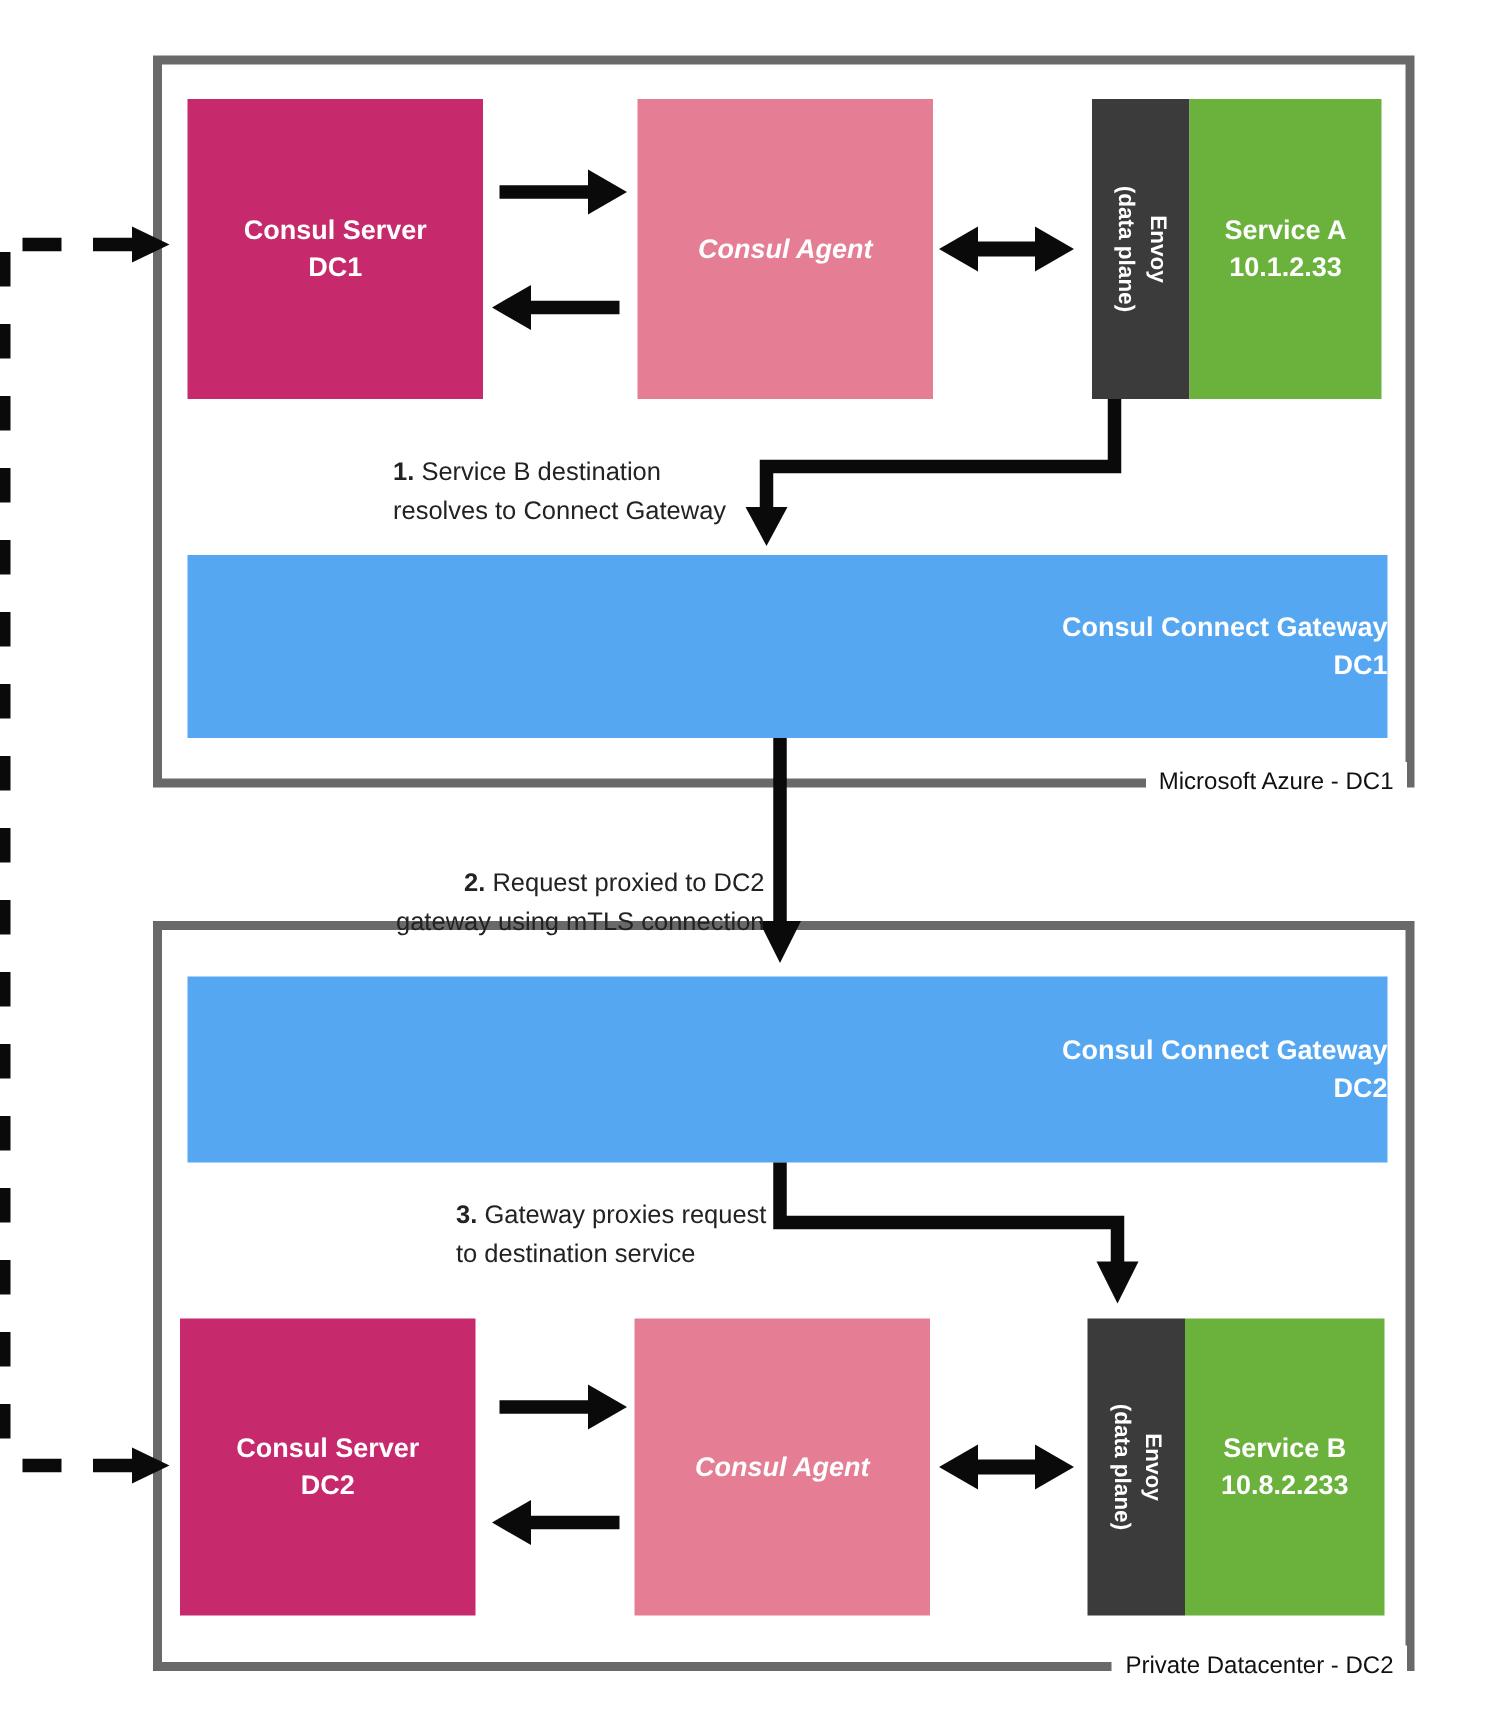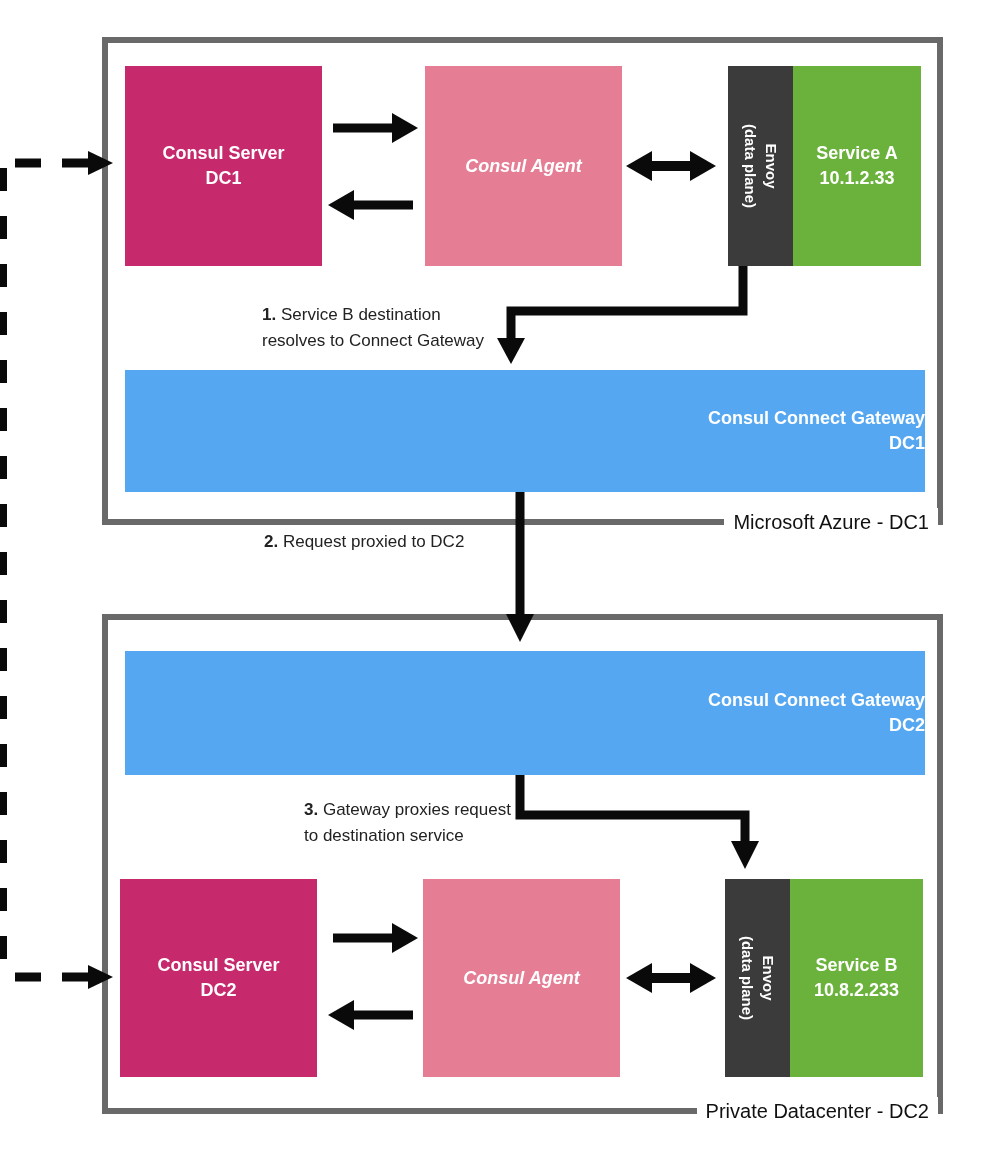--- a/index.html
+++ b/index.html
@@ -49,27 +49,27 @@
     font-size:15px;line-height:21px;font-weight:bold;color:#fff;
   }
 
   
   .note{
     position:absolute;z-index:3;color:var(--text-dark);
     font-size:17px;line-height:26px;font-weight:normal;
   }
   .note b{font-weight:bold;}
   #note-1{left:262px;top:302px;}
-  #note-2{left:264px;top:529px;text-align:right;}
+  #note-2{left:264px;top:576px;text-align:right;}
   #note-3{left:264px;top:797px;margin-left:40px;}
 
   
   .edge-label{
     position:absolute;z-index:3;background:#fff;color:#111;
-    font-size:20px;line-height:28px;padding:0 9px;white-space:nowrap;
+    font-size:16px;line-height:28px;padding:0 9px;white-space:nowrap;
   }
   #dc1-label{top:508px;right:52px;}
   #dc2-label{top:1097px;right:52px;}
 
   
   #arrows{position:absolute;left:0;top:0;z-index:2;pointer-events:none;}
   #arrows line,#arrows polyline{stroke:var(--arrow-black);fill:none;stroke-width:9px;}
   #arrows polygon{fill:var(--arrow-black);stroke:none;}
   #arrows .dash-v{stroke-width:8px;stroke-dasharray:23 25;}
   #arrows .dash-h{stroke-dasharray:26 21;}
@@ -125,20 +125,21 @@
 </div>
 
 <div id="note-1" class="note">
   <b>1.</b>
   <span>Service B destination</span><br>
   <span>resolves to Connect Gateway</span>
 </div>
 <div id="note-2" class="note">
   <b>2.</b>
   <span>Request proxied to DC2</span><br>
+  <span>gateway using mTLS connection</span>
 </div>
 <div id="note-3" class="note">
   <b>3.</b>
   <span>Gateway proxies request</span><br>
   <span>to destination service</span>
 </div>
 
 <div id="dc1-label" class="edge-label">Microsoft Azure - DC1</div>
 <div id="dc2-label" class="edge-label">Private Datacenter - DC2</div>
 

